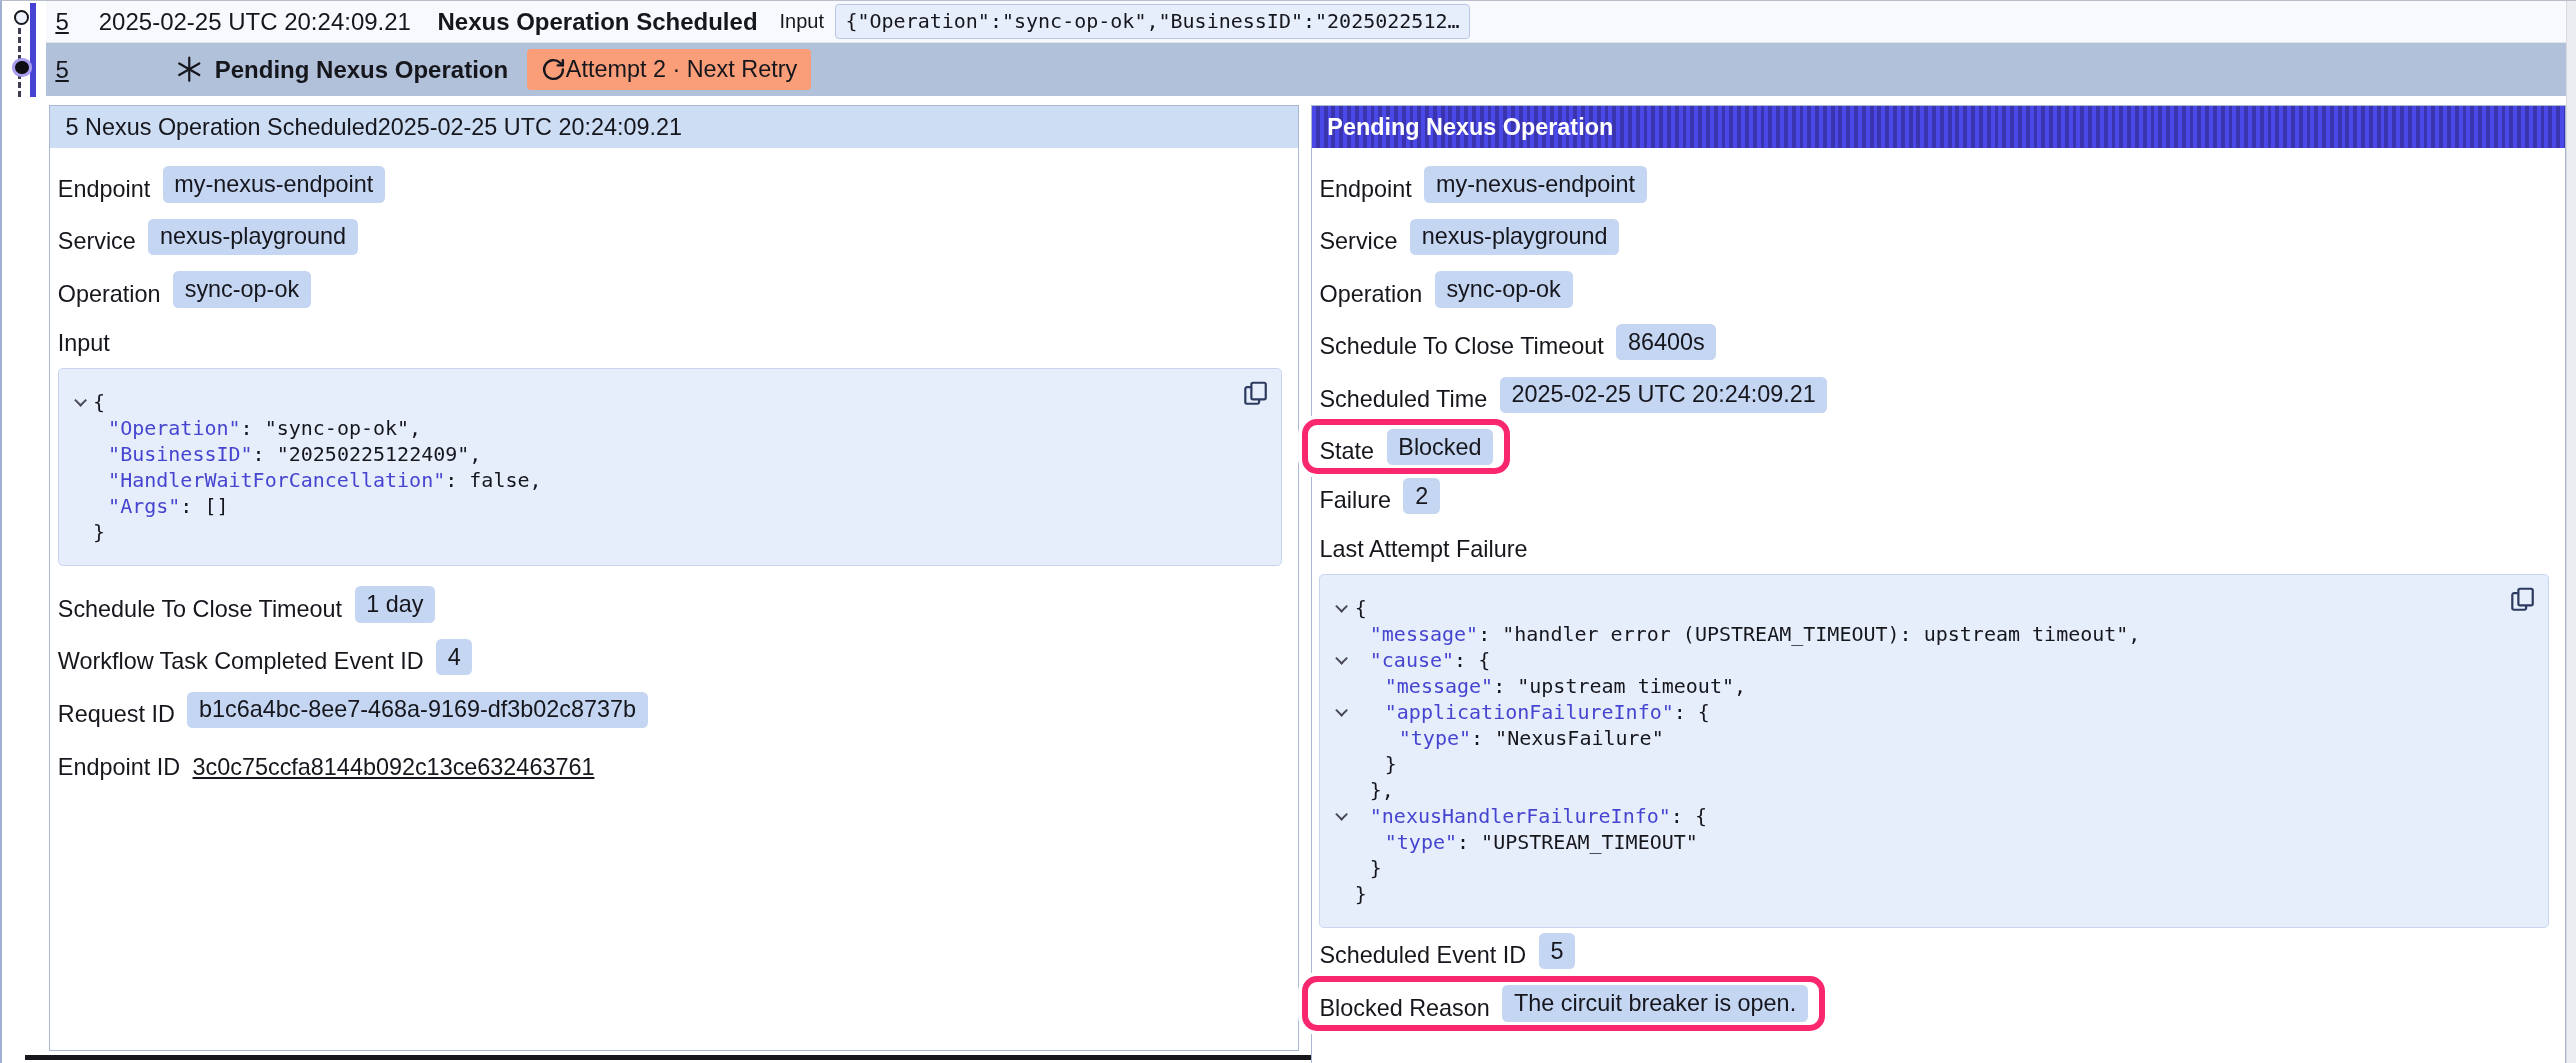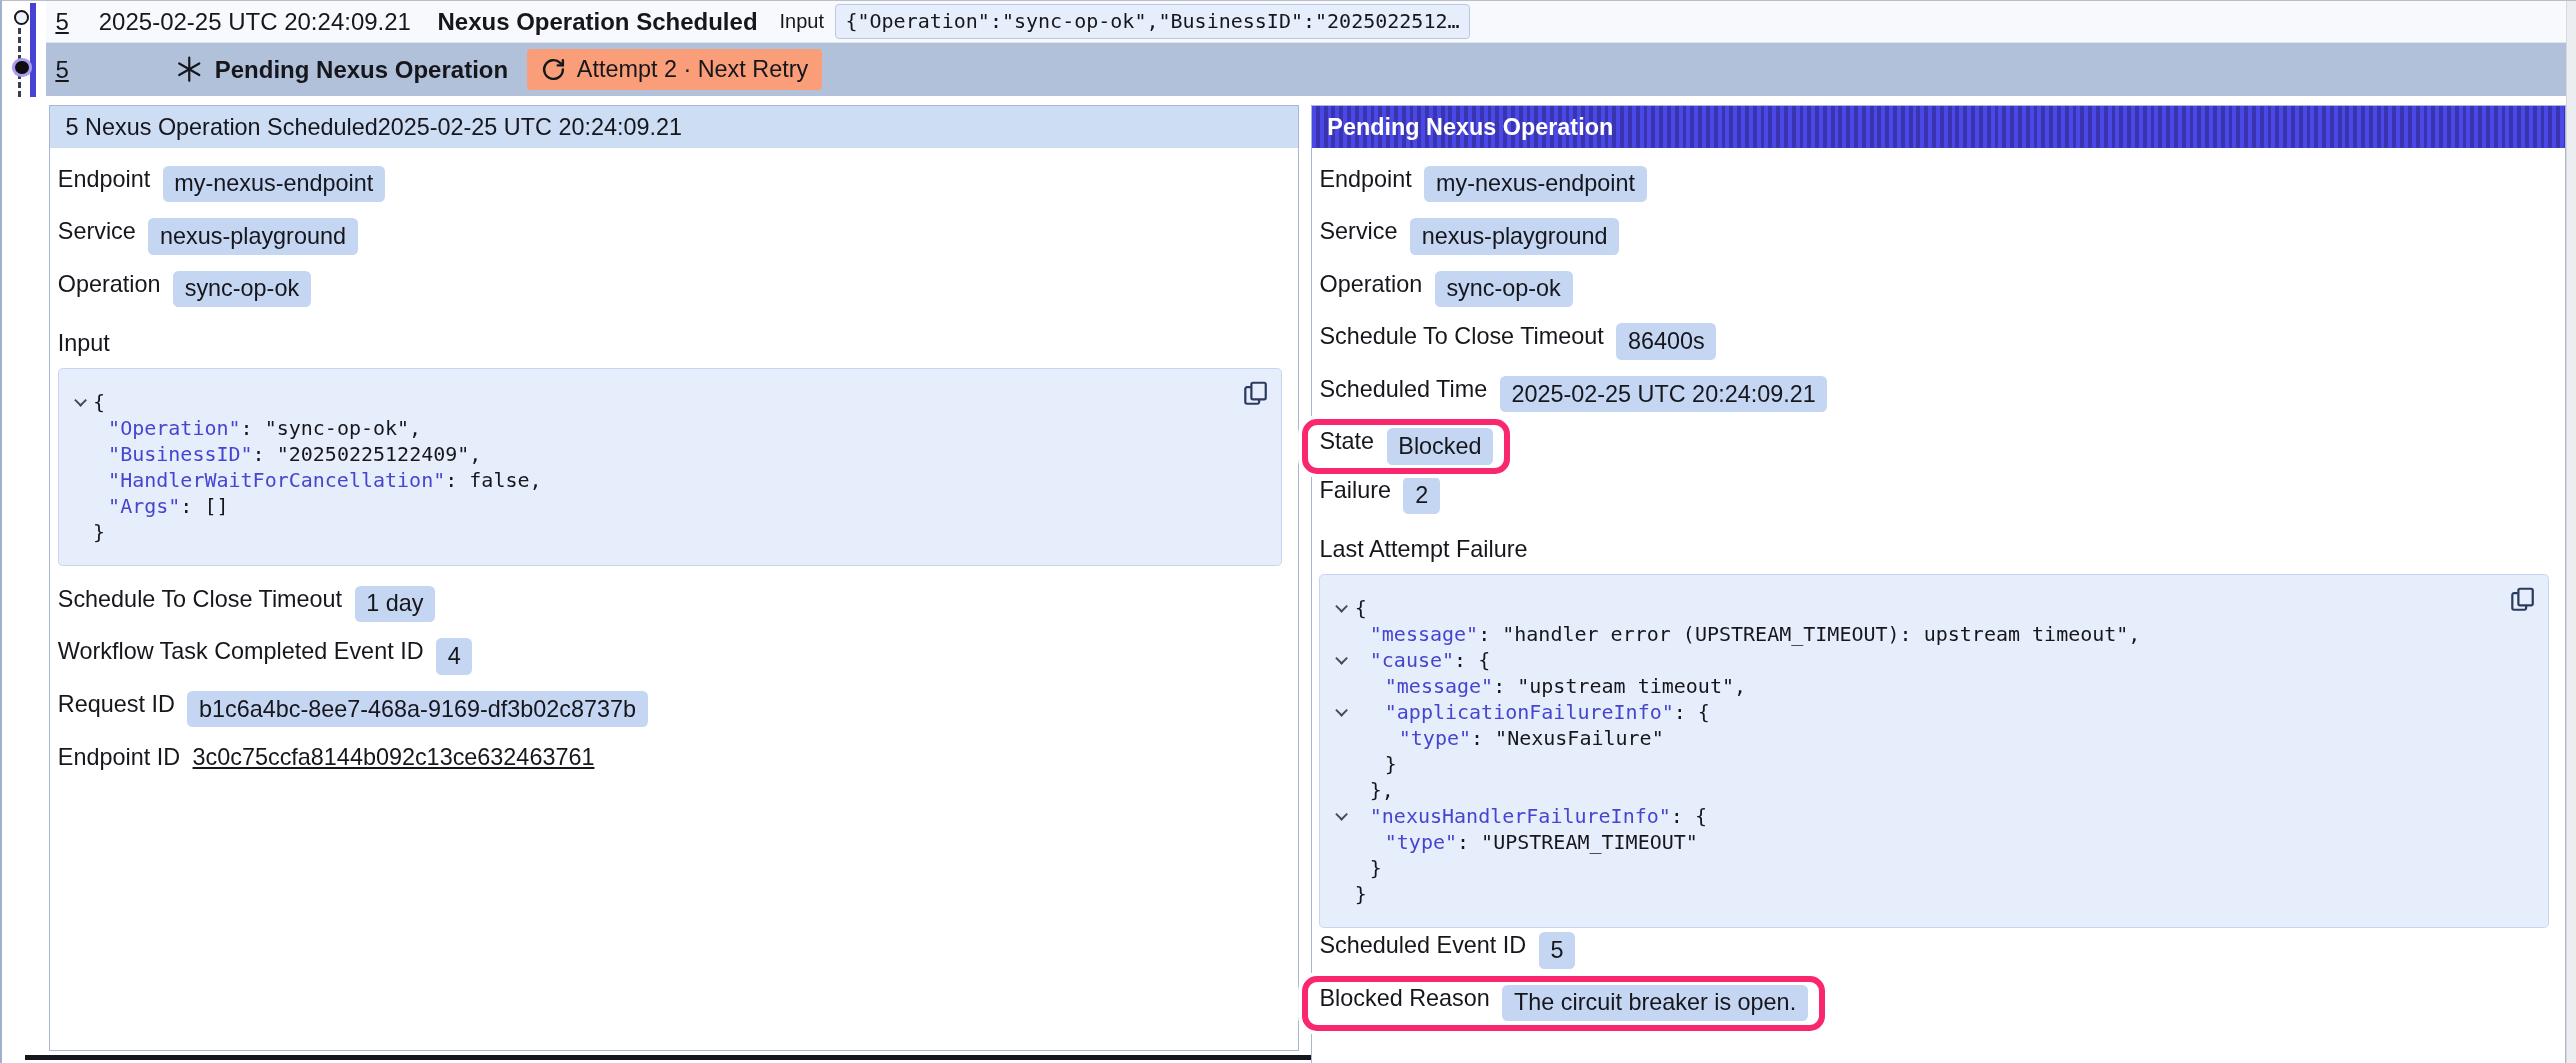--- a/index.html
+++ b/index.html
@@ -34,37 +34,37 @@
   .ev-id { font-size:24px; color:#16161d; text-decoration:underline; margin-left:9.4px; cursor:pointer; }
   .ev-time { font-size:24px; margin-left:30px; }
   .ev-title { font-size:24px; font-weight:700; }
   .row1 .ev-title { margin-left:26.5px; }
   .input-label { font-size:20px; margin-left:22px; }
   .input-preview { font-family:"DejaVu Sans Mono",monospace; font-size:20px;
     background:var(--code-bg,#e9effc); border:1.6px solid #b9c6e6; border-radius:3.9px;
     padding:3.9px 9.4px 5.5px; margin-left:11px; white-space:nowrap; }
   .ast { margin-left:107px; display:flex; align-items:center; }
   .row2 .ev-title { margin-left:12.5px; }
-  .retry-badge { display:flex; align-items:center; gap:11px;
+  .retry-badge { display:flex; align-items:center; 
     background:var(--retry-badge-bg,#fa9e79); border-radius:3.9px;
     padding:7px 14px; font-size:23.4px; margin-left:18.7px; }
 
   
   .details { position:relative; display:flex; gap:11.7px; margin:9.4px 10px 0 47px;
     align-items:flex-start; z-index:2; }
   .panel { background:#fff; border:1.6px solid #a9b6d4; }
   .panel-left  { width:1250px; height:946px; flex:none; }
   .panel-right { flex:1; height:976px; }
   .panel-header { height:42px; display:flex; align-items:center; padding:0 15.6px; font-size:23.4px; }
   .panel-header.light { background:var(--header-light-bg,#cdddf4); }
   .panel-header.striped {
     background:repeating-linear-gradient(90deg,var(--stripe-a,#4b48e8) 0 3.9px,var(--stripe-b,#3a35ae) 3.9px 7.8px);
     color:#fff; font-weight:600; }
   .panel-body { padding:4.7px 15.6px 0 7.8px; }
-  .field { display:flex; align-items:flex-start; gap:12.5px; font-size:23.4px;
+  .field { display:flex; align-items:flex-end; gap:12.5px; font-size:23.4px;
     margin:12.5px 0 15.6px 0; min-height:37px; }
   .fbadge { background:var(--badge-bg,#c5d6f2); border-radius:5.5px; padding:4.7px 11.7px; white-space:nowrap; }
   .link-plain { text-decoration:underline; cursor:pointer; color:#16161d; }
   .section-label { font-size:23.4px; margin:22px 0 11px 0; }
 
   .code-block { position:relative; background:var(--code-bg,#e7eefb);
     border:0.8px solid var(--code-border,#c9d5ef); border-radius:4.7px;
     padding:20px 15.6px 20px 7.8px;
     font-family:"DejaVu Sans Mono",monospace; font-size:20px; line-height:26px; }
   .code-line { display:flex; }

